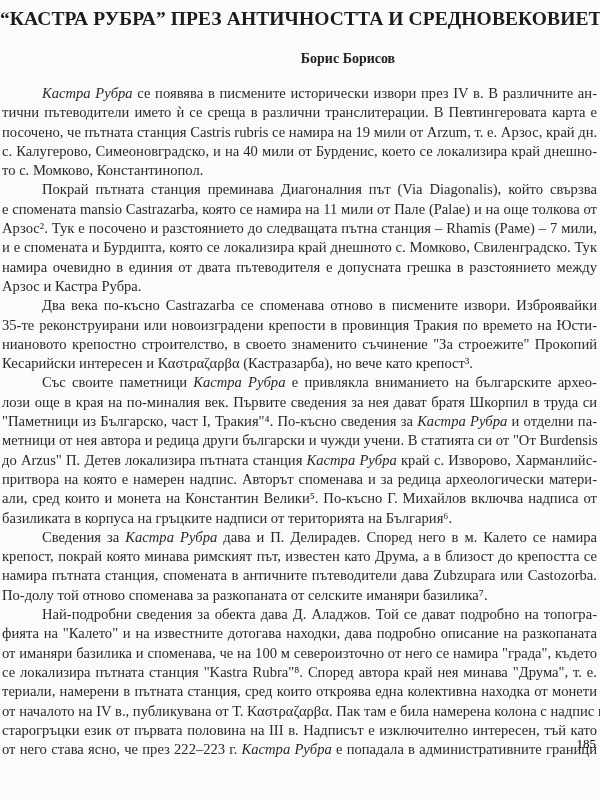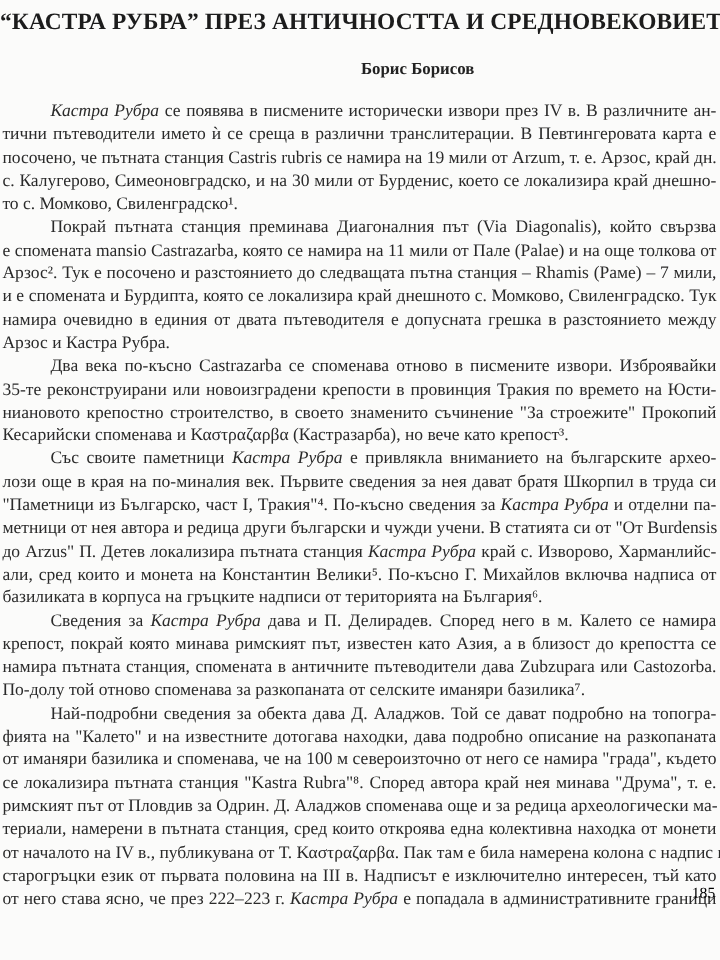--- a/index.html
+++ b/index.html
@@ -38,48 +38,48 @@
 <body>
 
 <div>
   <h1 class="title" style="margin:0">“КАСТРА РУБРА” ПРЕЗ АНТИЧНОСТТА И СРЕДНОВЕКОВИЕТО</h1>
   <div class="author">Борис Борисов</div>
 
   <div class="body-text" id="body-text">
       <span class="line indent"><i>Кастра Рубра</i> се появява в писмените исторически извори през IV в. В различните ан-</span>
       <span class="line">тични пътеводители името ѝ се среща в различни транслитерации. В Певтингеровата карта е</span>
       <span class="line">посочено, че пътната станция Castris rubris се намира на 19 мили от Arzum, т. е. Арзос, край дн.</span>
-      <span class="line">с. Калугерово, Симеоновградско, и на 30 мили от Бурденис, което се локализира край днешно-</span>
-      <span class="line last">то с. Момково, Свиленградско¹.</span>
+      <span class="line">с. Калугерово, Симеоновградско, и на 40 мили от Бурденис, което се локализира край днешно-</span>
+      <span class="line last">то с. Момково, Константинопол.</span>
       <span class="line indent">Покрай пътната станция преминава Диагоналния път (Via Diagonalis), който свързва</span>
       <span class="line">е спомената mansio Castrazarba, която се намира на 11 мили от Пале (Palae) и на още толкова от</span>
       <span class="line">Арзос². Тук е посочено и разстоянието до следващата пътна станция – Rhamis (Раме) – 7 мили,</span>
       <span class="line">и е спомената и Бурдипта, която се локализира край днешното с. Момково, Свиленградско. Тук</span>
       <span class="line">намира очевидно в единия от двата пътеводителя е допусната грешка в разстоянието между</span>
       <span class="line last">Арзос и <span>Кастра Рубра</span>.</span>
       <span class="line indent">Два века по-късно Castrazarba се споменава отново в писмените извори. Изброявайки</span>
       <span class="line">35-те реконструирани или новоизградени крепости в провинция Тракия по времето на Юсти-</span>
       <span class="line">ниановото крепостно строителство, в своето знаменито съчинение "За строежите" Прокопий</span>
-      <span class="line last">Кесарийски споменава и Καστραζαρβα (Кастразарба), но вече като крепост³.</span>
+      <span class="line last">Кесарийски интересен и Καστραζαρβα (Кастразарба), но вече като крепост³.</span>
       <span class="line indent">Със своите паметници <i>Кастра Рубра</i> е привлякла вниманието на българските архео-</span>
       <span class="line">лози още в края на по-миналия век. Първите сведения за нея дават братя Шкорпил в труда си</span>
       <span class="line">"Паметници из Българско, част I, Тракия"⁴. По-късно сведения за <i>Кастра Рубра</i> и отделни па-</span>
       <span class="line">метници от нея автора и редица други български и чужди учени. В статията си от "От Burdensis</span>
       <span class="line">до Arzus" П. Детев локализира пътната станция <i>Кастра Рубра</i> край с. Изворово, Харманлийс-</span>
+      <span class="line">притвора на която е намерен надпис. Авторът споменава и за редица археологически матери-</span>
       <span class="line">али, сред които и монета на Константин Велики⁵. По-късно Г. Михайлов включва надписа от</span>
       <span class="line last">базиликата в корпуса на гръцките надписи от територията на България⁶.</span>
       <span class="line indent">Сведения за <i>Кастра Рубра</i> дава и П. Делирадев. Според него в м. Калето се намира</span>
-      <span class="line">крепост, покрай която минава римският път, известен като Азия, а в близост до крепостта се</span>
+      <span class="line">крепост, покрай която минава римският път, известен като Друма, а в близост до крепостта се</span>
       <span class="line">намира пътната станция, спомената в античните пътеводители дава Zubzupara или Castozorba.</span>
       <span class="line last">По-долу той отново споменава за разкопаната от селските иманяри базилика⁷.</span>
       <span class="line indent">Най-подробни сведения за обекта дава Д. Аладжов. Той се дават подробно на топогра-</span>
       <span class="line">фията на "Калето" и на известните дотогава находки, дава подробно описание на разкопаната</span>
       <span class="line">от иманяри базилика и споменава, че на 100 м североизточно от него се намира "града", където</span>
       <span class="line">се локализира пътната станция "Kastra Rubra"⁸. Според автора край нея минава "Друма", т. е.</span>
-      <span class="line">римският път от Пловдив за Одрин. Д. Аладжов споменава още и за редица археологически ма-</span>
       <span class="line">териали, намерени в пътната станция, сред които откроява една колективна находка от монети</span>
       <span class="line">от началото на IV в., публикувана от Т. Καστραζαρβα. Пак там е била намерена колона с надпис на</span>
       <span class="line">старогръцки език от първата половина на III в. Надписът е изключително интересен, тъй като</span>
       <span class="line">от него става ясно, че през 222–223 г. <i>Кастра Рубра</i> е попадала в административните граници</span>
     </div>
 
   <div class="page-number">185</div>
 </div>
 
 </body></html>

